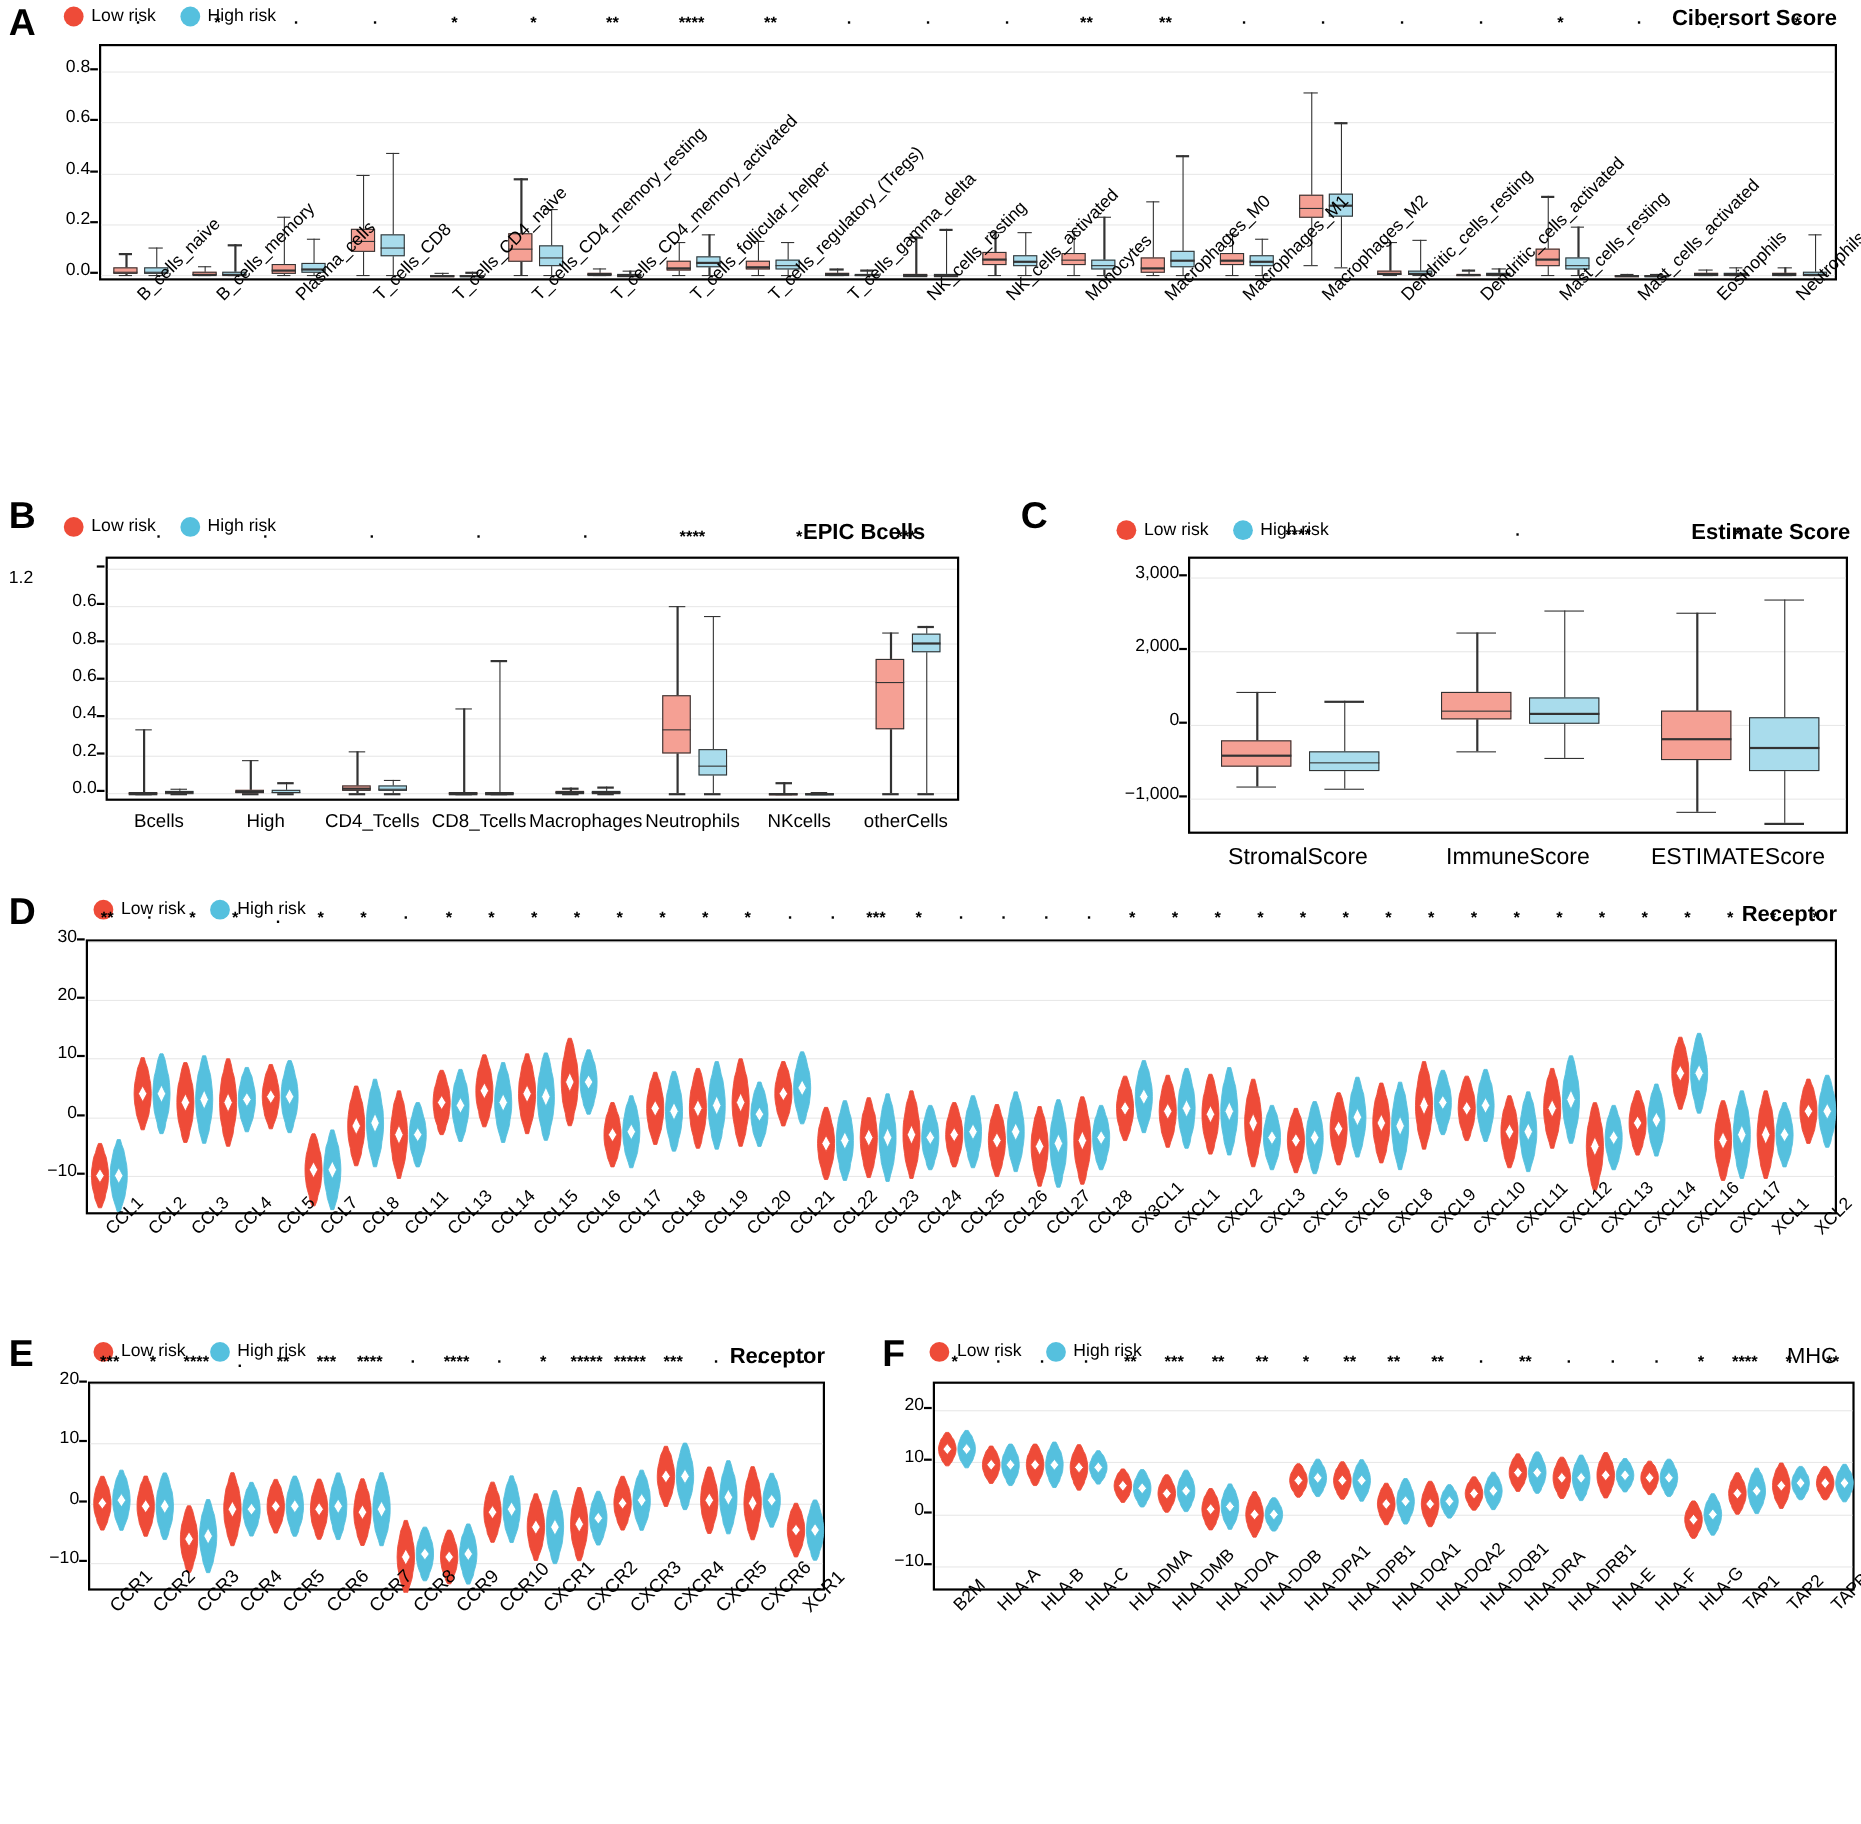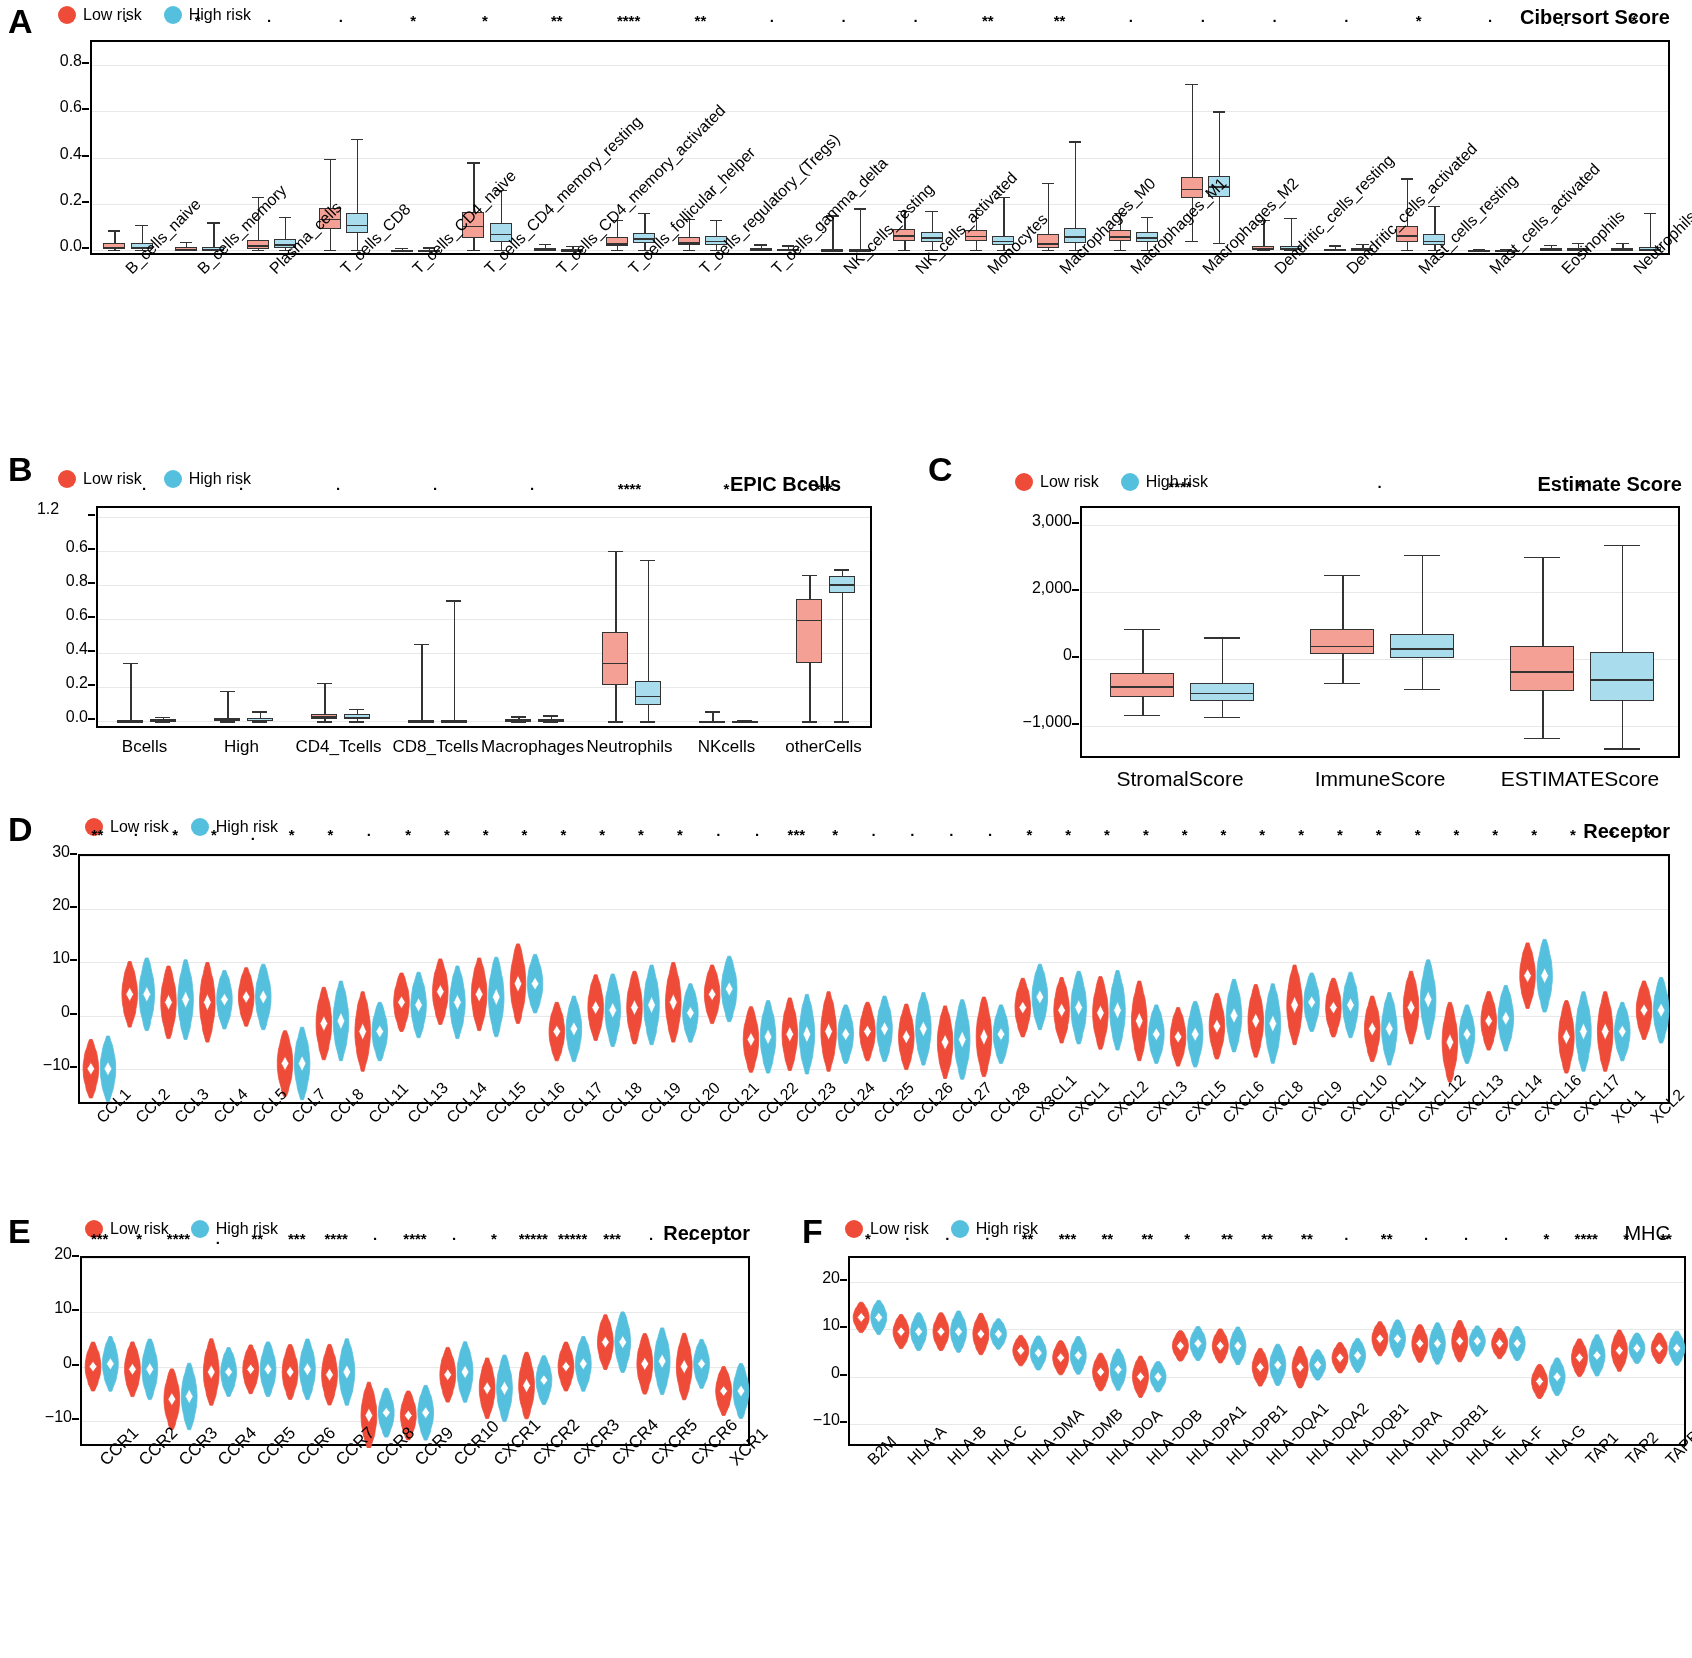--- a/index.html
+++ b/index.html
@@ -454,21 +454,21 @@
       <div style="position: absolute; font-size: 16px; white-space: nowrap; text-align: right; width: 80px; left: 8px; top: 226.308px;">0.2</div>
       <div style="position: absolute; width: 7px; height: 2px; background: rgb(0, 0, 0); left: 88px; top: 236.308px;"></div>
       <div style="position: absolute; font-size: 16px; white-space: nowrap; text-align: right; width: 80px; left: 8px; top: 192.154px;">0.4</div>
       <div style="position: absolute; width: 7px; height: 2px; background: rgb(0, 0, 0); left: 88px; top: 202.154px;"></div>
       <div style="position: absolute; font-size: 16px; white-space: nowrap; text-align: right; width: 80px; left: 8px; top: 158px;">0.6</div>
       <div style="position: absolute; width: 7px; height: 2px; background: rgb(0, 0, 0); left: 88px; top: 168px;"></div>
       <div style="position: absolute; font-size: 16px; white-space: nowrap; text-align: right; width: 80px; left: 8px; top: 123.846px;">0.8</div>
       <div style="position: absolute; width: 7px; height: 2px; background: rgb(0, 0, 0); left: 88px; top: 133.846px;"></div>
       <div style="position: absolute; font-size: 16px; white-space: nowrap; text-align: right; width: 80px; left: 8px; top: 89.6923px;">0.6</div>
       <div style="position: absolute; width: 7px; height: 2px; background: rgb(0, 0, 0); left: 88px; top: 99.6923px;"></div>
-      <div style="position: absolute; font-size: 16px; white-space: nowrap; text-align: center; width: 80px; left: 8px; top: 52px;">1.2</div>
+      <div style="position: absolute; font-size: 16px; white-space: nowrap; text-align: left; width: 80px; left: 8px; top: 69px;">1.2</div>
       <div style="position: absolute; width: 7px; height: 2px; background: rgb(0, 0, 0); left: 88px; top: 65.5385px;"></div>
     </div>
 </div>
 
 <div class="panel" style="left:920px;top:448px;width:772px;height:350px;">
   <div class="panel-letter" style="position:absolute;left:8px;top:2px;">C</div>
   <div class="legend" style="position:absolute;left:95px;top:25px;">
     <div class="legend-item">
         <span class="dot low"></span>
         <span>Low risk</span>

